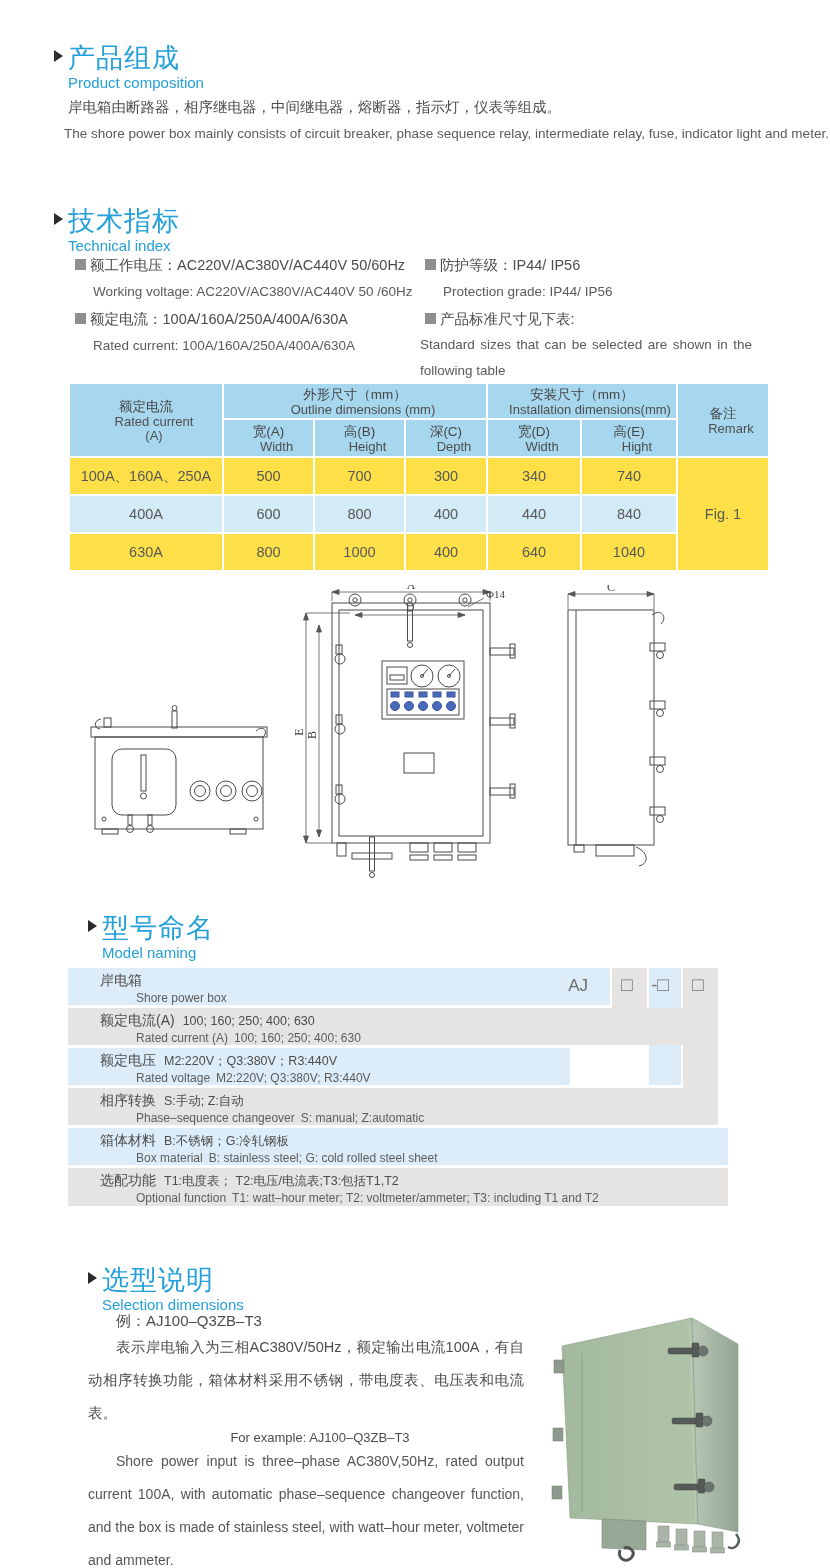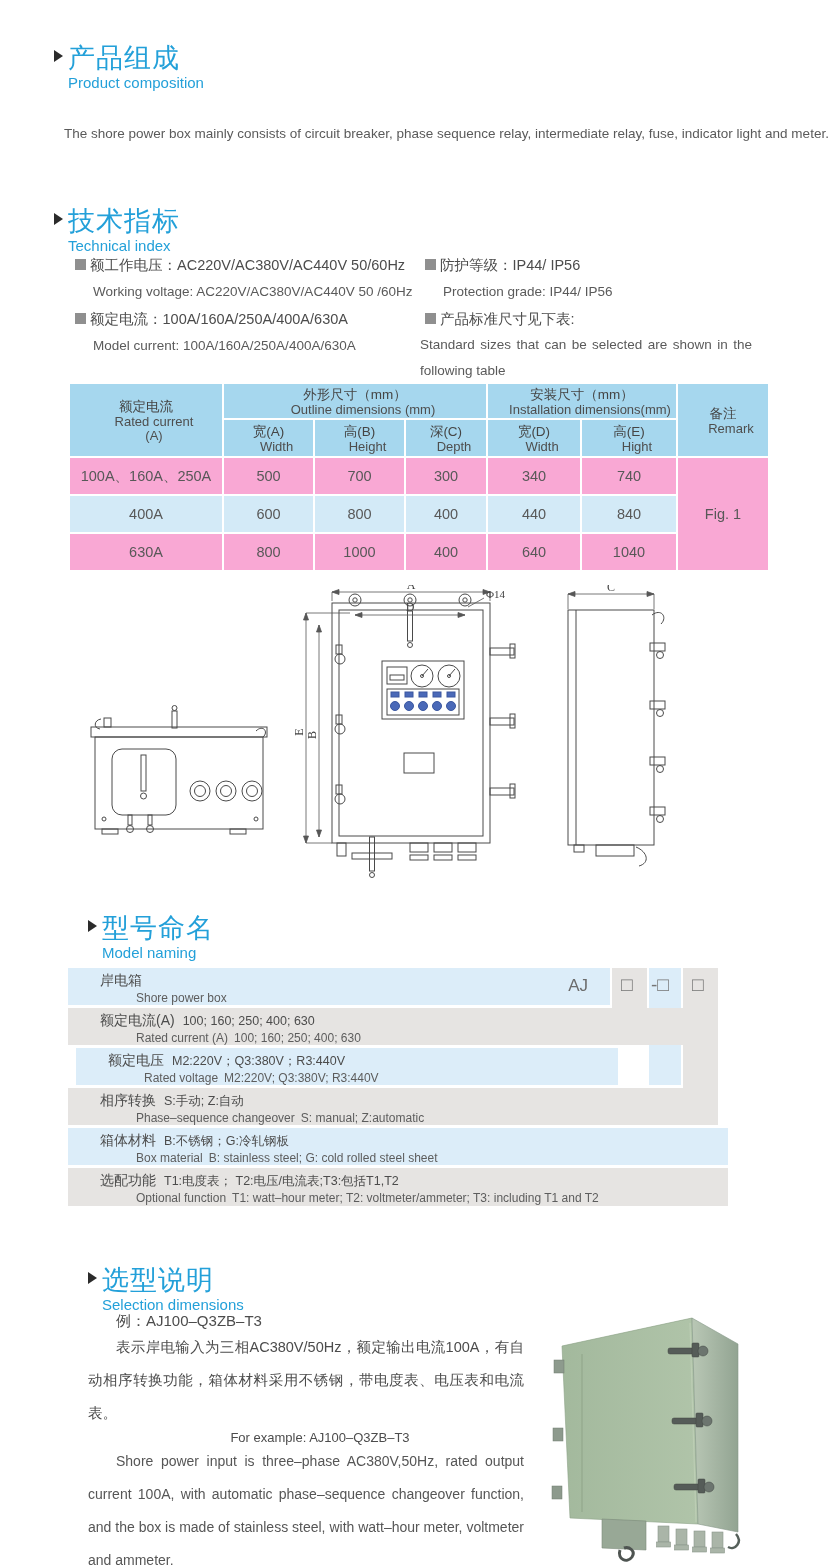--- a/index.html
+++ b/index.html
@@ -17,21 +17,21 @@
   .bullet{position:absolute;font-size:14.5px;color:#4c4c4c;white-space:nowrap;}
   .bullet .sq{display:inline-block;width:11px;height:11px;background:#8f8f8f;margin-right:4px;}
   .bullet-en{position:absolute;font-size:13.5px;color:#5a5a5a;white-space:nowrap;}
   .bullet-en.wrap{white-space:normal;width:332px;text-align:justify;line-height:26px;}
   
   .spec-table{position:absolute;left:68px;top:382px;border-collapse:separate;border-spacing:2px;table-layout:fixed;}
   .spec-table td{text-align:center;vertical-align:middle;padding:0;}
   .spec-table .hd{background:#a6d7ee;color:#454545;}
   .spec-table .zh{font-size:13.5px;line-height:17px;}
   .spec-table .en{font-size:13px;line-height:14px;color:#4e4e4e;padding-left:16px;}
-  .spec-table .light{background:#f9a8d4;text-align:center;}
+  .spec-table .light{background:#fde047;text-align:center;}
   .spec-table .mid{background:#d3eaf7;}
   .spec-table .val{font-size:14.5px;color:#585858;}
   .r-group{height:34px;} .r-sub{height:36px;} .r-data{height:36px;}
   
   .drawing{position:absolute;left:60px;top:585px;width:710px;height:310px;}
   .drawing svg{display:block;}
   
   .naming{position:absolute;left:68px;top:968px;width:662px;height:240px;}
   .naming .strip{position:absolute;}
   .nb{background:#dcedf9;} .ng{background:#e6e4e2;}
@@ -53,36 +53,37 @@
 </head>
 <body>
 
 <div class="page">
 
   <div class="sec" style="left:54px;top:40px;">
     <span class="arrow"></span>
     <span class="t-zh">产品组成</span>
     <span class="t-en">Product  composition</span>
   </div>
+  <div class="para-zh" style="left:68px;top:98px;">岸电箱由断路器，相序继电器，中间继电器，熔断器，指示灯，仪表等组成。</div>
   <div class="para-en" style="left:64px;top:126px;">The shore power box mainly consists of circuit breaker, phase sequence relay, intermediate relay, fuse, indicator light and meter.</div>
 
   <div class="sec" style="left:54px;top:203px;">
     <span class="arrow"></span>
     <span class="t-zh">技术指标</span>
     <span class="t-en">Technical index</span>
   </div>
 
   <div class="bullet" style="left:75px;top:256px;">
     <span class="sq"></span><span>额工作电压：AC220V/AC380V/AC440V  50/60Hz</span>
   </div>
   <div class="bullet-en" style="left:93px;top:284px;">Working voltage: AC220V/AC380V/AC440V 50 /60Hz</div>
   <div class="bullet" style="left:75px;top:310px;">
     <span class="sq"></span><span>额定电流：100A/160A/250A/400A/630A</span>
   </div>
-  <div class="bullet-en" style="left:93px;top:338px;">Model current: 100A/160A/250A/400A/630A</div>
+  <div class="bullet-en" style="left:93px;top:338px;">Rated current: 100A/160A/250A/400A/630A</div>
 
   <div class="bullet" style="left:425px;top:256px;">
     <span class="sq"></span><span>防护等级：IP44/ IP56</span>
   </div>
   <div class="bullet-en" style="left:443px;top:284px;">Protection grade: IP44/ IP56</div>
   <div class="bullet" style="left:425px;top:310px;">
     <span class="sq"></span><span>产品标准尺寸见下表:</span>
   </div>
   <div class="bullet-en wrap" style="left:420px;top:332px;">Standard  sizes  that  can  be  selected  are  shown  in  the following table</div>
 
@@ -334,21 +335,21 @@
     <span class="code-box" style="left:583px;">-□</span>
     <span class="code-box" style="left:624px;">□</span>
 
     <div class="strip ng" style="left:0;top:40px;width:579px;height:37px;padding-left:36px;">
       <div class="rowtxt">
         <div class="l1"><span class="lab">额定电流(A)</span><span class="valx">100; 160; 250; 400; 630</span></div>
         <div class="l2"><span>Rated current (A)</span><span class="valx">100; 160; 250; 400; 630</span></div>
       </div>
     </div>
 
-    <div class="strip nb" style="left:8px;top:80px;width:502px;height:37px;padding-left:40px;">
+    <div class="strip nb" style="left:0;top:80px;width:502px;height:37px;">
       <div class="rowtxt">
         <div class="l1"><span class="lab">额定电压</span><span class="valx">M2:220V；Q3:380V；R3:440V</span></div>
         <div class="l2"><span>Rated voltage</span><span class="valx">M2:220V;  Q3:380V;  R3:440V</span></div>
       </div>
     </div>
 
     <div class="strip ng" style="left:0;top:120px;width:650px;height:37px;">
       <div class="rowtxt">
         <div class="l1"><span class="lab">相序转换</span><span class="valx">S:手动; Z:自动</span></div>
         <div class="l2"><span>Phase–sequence changeover</span><span class="valx">S: manual;  Z:automatic</span></div>

